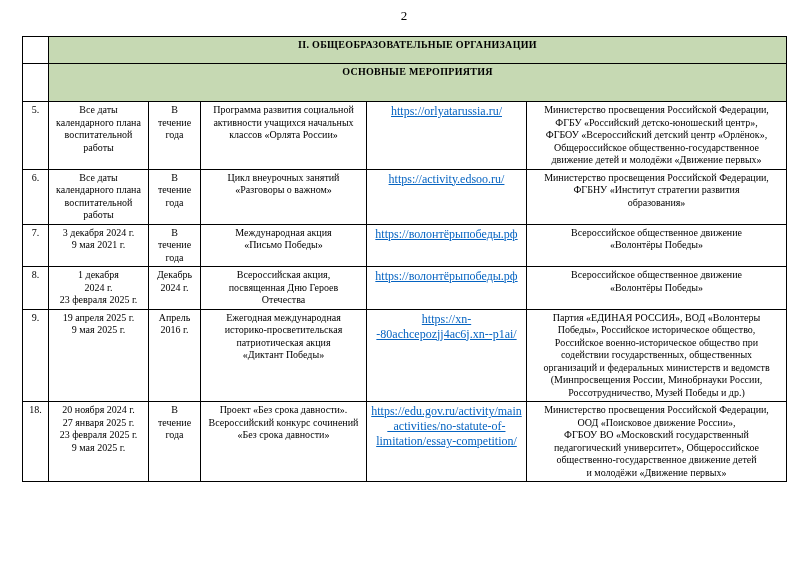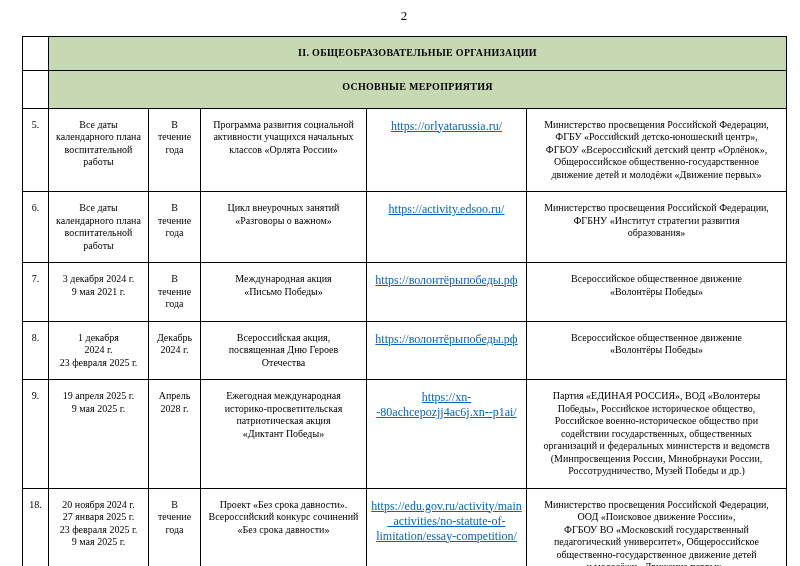--- a/index.html
+++ b/index.html
@@ -20,21 +20,21 @@
     border-collapse: collapse;
     width: 764px;
     table-layout: fixed;
   }
   table.events td {
     border: 1px solid #000000;
     font-size: 10px;
     line-height: 1.25;
     text-align: center;
     vertical-align: top;
-    padding: 10px 3px;
+    padding: 2px 3px;
     white-space: pre-line;
     overflow: hidden;
   }
   td.green {
     background: var(--green, #c6d9b3);
     font-weight: bold;
     vertical-align: middle;
     font-size: 11px;
     letter-spacing: 0.3px;
     white-space: normal;
@@ -139,21 +139,21 @@
         <td><a class="doclink">https://волонтёрыпобеды.рф</a></td>
         <td>Всероссийское общественное движение
 «Волонтёры Победы»</td>
       </tr>
 
       <tr>
         <td>9.</td>
         <td>19 апреля 2025 г.
 9 мая 2025 г.</td>
         <td>Апрель
-2028 г.</td>
+2016 г.</td>
         <td>Ежегодная международная
 историко-просветительская
 патриотическая акция
 «Диктант Победы»</td>
         <td><a class="doclink">https://xn--80achcepozjj4ac6j.xn--p1ai/</a></td>
         <td>Партия «ЕДИНАЯ РОССИЯ», ВОД «Волонтеры
 Победы», Российское историческое общество,
 Российское военно-историческое общество при
 содействии государственных, общественных
 организаций и федеральных министерств и ведомств

